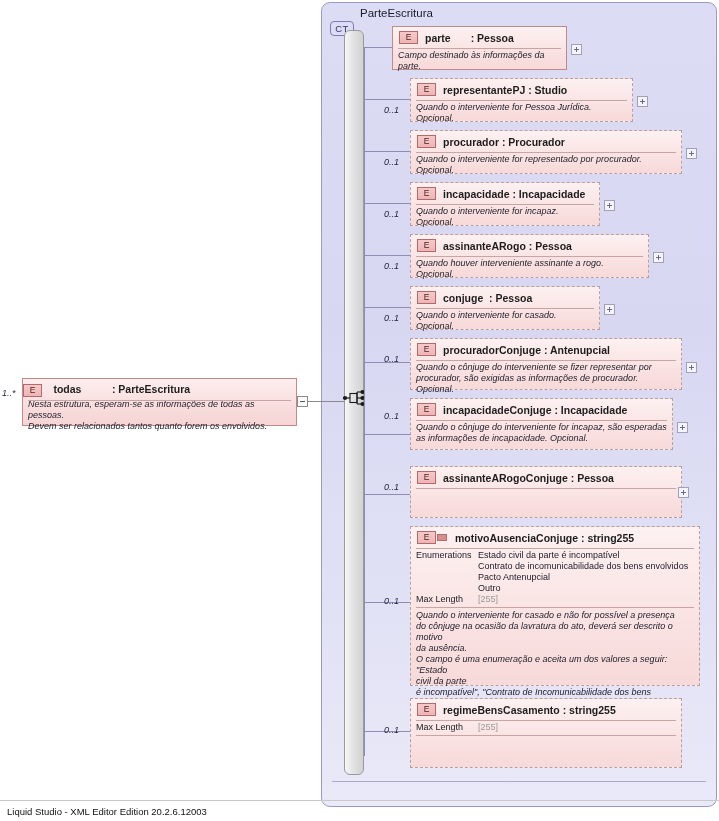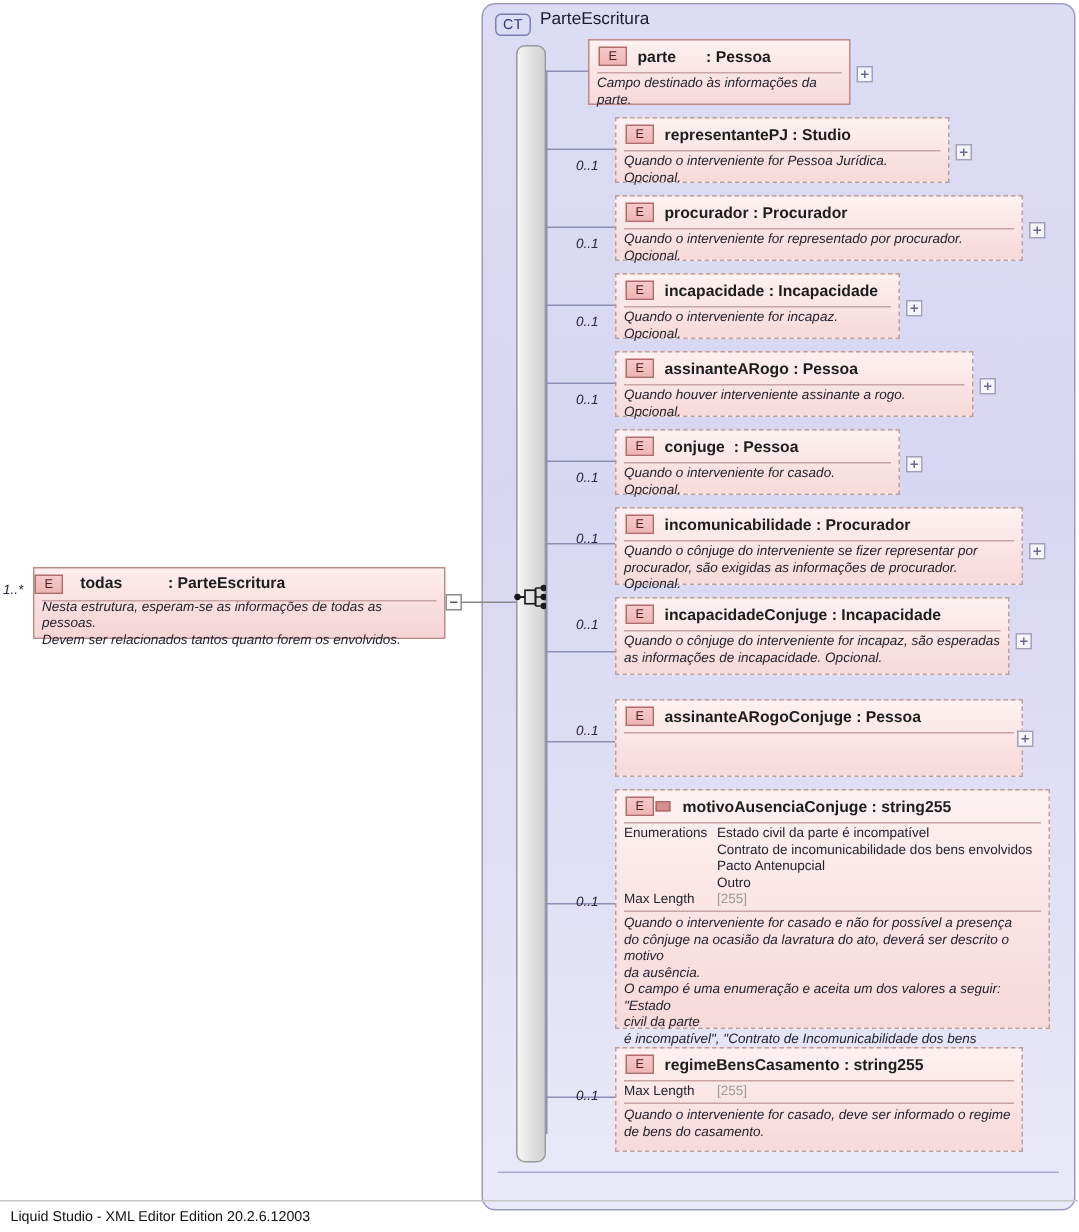--- a/index.html
+++ b/index.html
@@ -19,21 +19,21 @@
   
   .ct-panel {
     position: absolute;
     left: 321px; top: 2px;
     width: 396px; height: 805px;
     background: linear-gradient(180deg,#dcdcf4 0%, #d7d7f2 40%, #e9e9f8 100%);
     border: 1px solid #9a9ac8;
     border-radius: 9px;
   }
   .ct-badge {
-    position: absolute; left: 8px; top: 6px;
+    position: absolute; left: 8px; top: 18px;
     width: 24px; height: 15px;
     border: 1px solid #7d7db4;
     border-radius: 4px;
     background: #dcdcf4;
     font-size: 9.5px; line-height: 13px;
     text-align: center; color: #33336a;
     font-family: "Liberation Sans", sans-serif;
     letter-spacing: .3px;
   }
   .ct-title {
@@ -300,21 +300,21 @@
     <div class="e-rule"></div>
     <div class="e-desc">Quando o interveniente for casado. Opcional.</div>
   </div>
   <div class="plus" style="left:604px; top:304px;"></div>
 
   <div class="hline" style="left:364px; top:362px; width:46px;"></div>
   <div class="card" style="left:384px; top:354px;">0..1</div>
   <div class="elem optional" style="left:410px; top:338px; width:272px; height:52px;">
     <div class="hdr">
       <span class="e-badge">E</span>
-      <span class="e-name">incomunicabilidade : Procurador</span>
+      <span class="e-name">procuradorConjuge : Antenupcial</span>
     </div>
     <div class="e-rule"></div>
     <div class="e-desc">Quando o cônjuge do interveniente se fizer representar por
 procurador, são exigidas as informações de procurador. Opcional.</div>
   </div>
   <div class="plus" style="left:686px; top:362px;"></div>
 
   <div class="hline" style="left:364px; top:434px; width:46px;"></div>
   <div class="card" style="left:384px; top:411px;">0..1</div>
   <div class="elem optional" style="left:410px; top:398px; width:263px; height:52px;">
@@ -378,20 +378,18 @@
       <span class="e-name">regimeBensCasamento : string255</span>
     </div>
     <div class="e-rule"></div>
     <div class="facets">
       <div class="facet-row">
         <span class="facet-key">Max Length</span>
         <span class="facet-vals gray">[255]</span>
       </div>
       <div class="facet-sep"></div>
     </div>
-    <div class="e-desc">Quando o interveniente for casado, deve ser informado o regime
-de bens do casamento.</div>
   </div>
 
   <div class="status-sep"></div>
   <div class="status-text">Liquid Studio - XML Editor Edition 20.2.6.12003</div>
 
 </div>
 
 </body></html>

